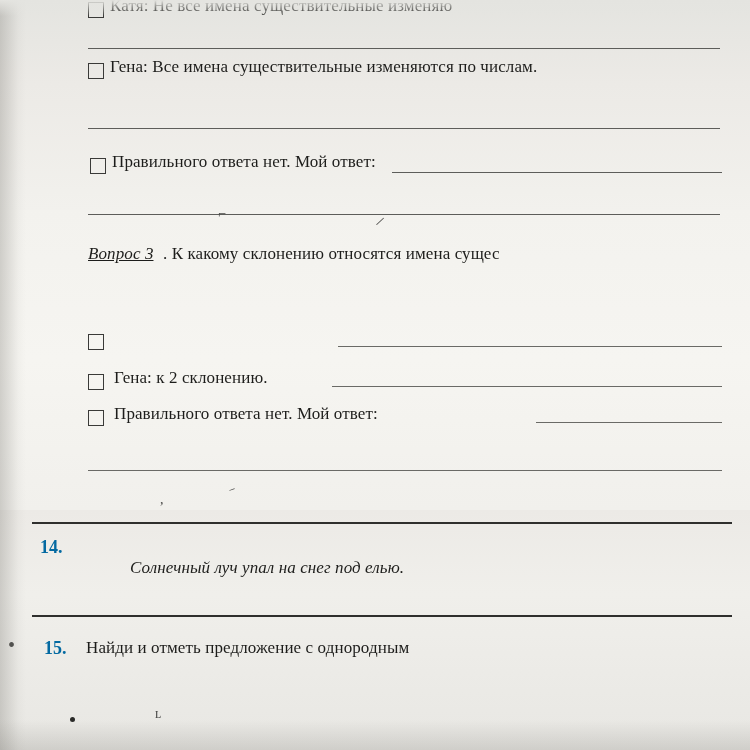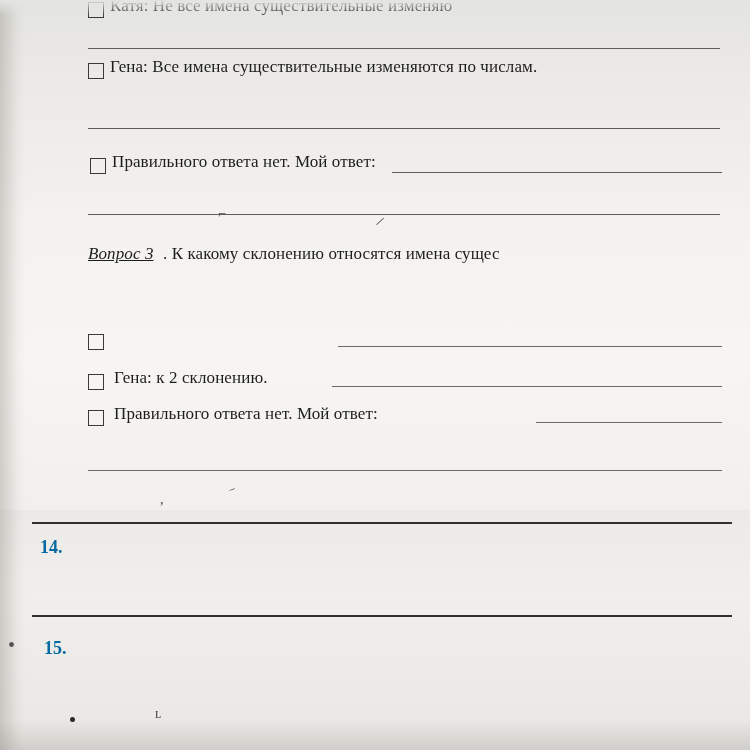--- a/index.html
+++ b/index.html
@@ -164,23 +164,25 @@
     <div class="txt" style="left:114px; top:404px;">Правильного ответа нет. Мой ответ:</div>
     <div class="rule thin" style="left:536px; top:422px; width:186px;"></div>
 
     <div class="rule thin" style="left:88px; top:470px; width:634px;"></div>
 
     <div class="stray-mark" style="left:160px; top:492px;">,</div>
     <div class="stray-mark" style="left:232px; top:488px; transform:rotate(-20deg);">‾</div>
 
     <div class="divider" style="left:32px; top:522px; width:700px;"></div>
     <div class="num" style="left:40px; top:537px;">14.</div>
+    <div class="txt italic" style="left:130px; top:558px;">Солнечный луч упал на снег под елью.</div>
 
     <div class="divider" style="left:32px; top:615px; width:700px;"></div>
     <div class="num" style="left:44px; top:638px;">15.</div>
+    <div class="txt" style="left:86px; top:638px;">Найди    и     отметь     предложение     с     однородным</div>
 
     <div class="bullet-dot" style="left:70px; top:717px;"></div>
 
     <div class="stray-mark" style="left:8px; top:634px; font-size:20px;">•</div>
     <div class="stray-mark" style="left:155px; top:706px;">ʟ</div>
 
   </div>
 
   <div class="edge-shadow-left"></div>
   <div class="edge-shadow-bottom"></div>

